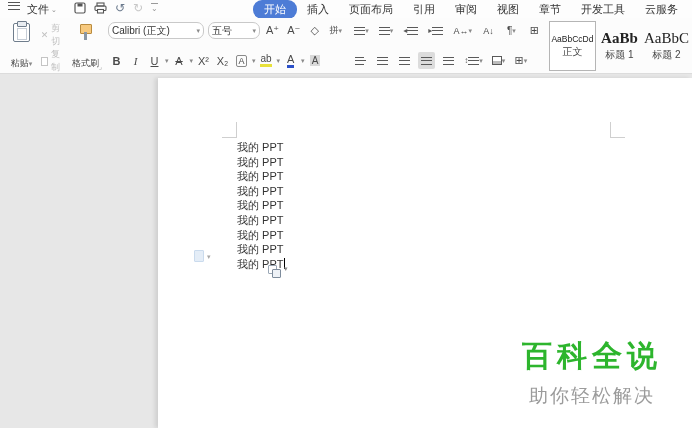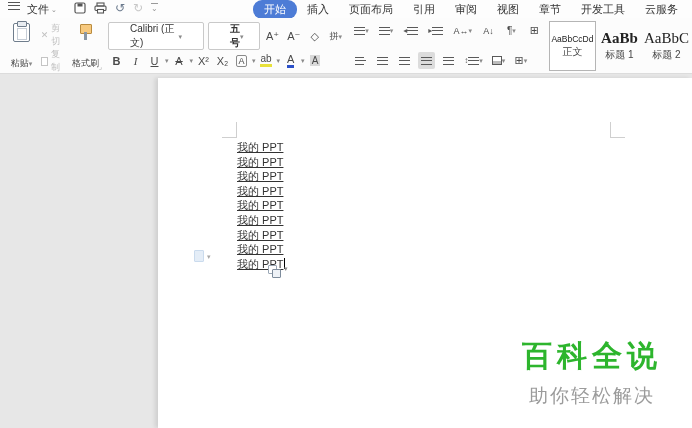--- a/index.html
+++ b/index.html
@@ -37,21 +37,21 @@
   .clip-ic { width:17px; height:19px; border:1.3px solid #6f7d8c; border-radius:2px; position:relative; background:#fff; }
   .clip-ic::before { content:""; position:absolute; left:3px; top:-3px; width:8px; height:4px; border:1.2px solid #6f7d8c; border-radius:1px; background:#e8ecf1; }
   .clip-ic::after { content:""; position:absolute; left:3px; top:4px; width:8px; height:10px; background:#fff; border:1px solid #c6cdd6; }
   .copy-ic { width:8px; height:9px; border:1.1px solid #c4c4c4; background:#fff; position:relative; display:inline-block; }
   .brush-ic { width:15px; height:18px; position:relative; }
   .brush-ic::before { content:""; position:absolute; left:2px; top:1px; width:10px; height:8px; background:#f7c97e; border:1px solid #b98b3e; border-radius:1px; }
   .brush-ic::after { content:""; position:absolute; left:6px; top:9px; width:3px; height:8px; background:#8a97a5; }
   .launcher { position:absolute; font-size:7px; color:#b0b0b0; }
 
   .fontgrp { display:flex; flex-direction:column; justify-content:space-between; padding:1px 0 2px; }
-  .combo { height:28px; border:1px solid #c9c9c9; border-radius:2px; background:#fff; display:flex; align-items:center; justify-content:space-between; padding:0 21px; font-size:10px; color:#333; }
+  .combo { height:17px; border:1px solid #c9c9c9; border-radius:7px; background:#fff; display:flex; align-items:center; justify-content:space-between; padding:0 3px; font-size:10px; color:#333; }
   .row { display:flex; align-items:center; }
   .rbtn { height:17px; min-width:17px; padding:0 2px; display:flex; align-items:center; justify-content:center; font-size:11px; color:#4a4a4a; border-radius:2px; }
   .rbtn.sel { background:#dcdcdc; }
   .g-b { font-weight:bold; }
   .g-i { font-style:italic; font-family:"Liberation Serif",serif; }
   .g-u { text-decoration:underline; }
   .g-strike { text-decoration:line-through; color:#4a4a4a; }
   .g-box { border:1px solid #8a8a8a; border-radius:2px; font-size:9px; padding:0 1.5px; line-height:10px; }
   .g-hl { border-bottom:3px solid #e8e13a; line-height:10px; font-size:10px; }
   .g-fc { border-bottom:3px solid #2b50c8; line-height:11px; font-size:11px; }
@@ -71,21 +71,21 @@
   .p0 { font-size:8.5px; }
   .p1 { font-size:15px; font-weight:bold; font-family:"Liberation Serif",serif; }
   .p2 { font-size:15px; font-weight:normal; font-family:"Liberation Serif",serif; }
 
   
   .docarea { position:absolute; top:75px; left:0; right:0; bottom:0; background:#e7e7e7; }
   .page { position:absolute; left:158px; top:3px; right:0; bottom:0; background:#fff; box-shadow:-3px 0 4px rgba(0,0,0,0.10); }
   .cmark-l { position:absolute; left:64px; top:44px; width:15px; height:16px; border-right:1px solid #cfcfcf; border-bottom:1px solid #cfcfcf; }
   .cmark-r { position:absolute; left:452px; top:44px; width:15px; height:16px; border-left:1px solid #cfcfcf; border-bottom:1px solid #cfcfcf; }
   .doctext { position:absolute; left:79px; top:62px; font-size:11px; line-height:14.6px; color:#333; }
-  .docline { white-space:pre;text-decoration:underline; }
+  .docline { white-space:pre; }
   .caret { display:inline-block; width:1px; height:11px; background:#000; vertical-align:-1px; margin-left:1px; }
 
   .para-btn { position:absolute; left:36px; top:172px; display:flex; align-items:center; gap:3px; opacity:.75; }
   .para-page { width:10px; height:12px; background:#dbe7f5; border:1px solid #b9cfe8; border-radius:1px; }
   .paste-opt { position:absolute; left:110px; top:187px; display:flex; align-items:flex-start; gap:3px; }
   .po-ic { width:13px; height:13px; position:relative; }
   .po-ic .b1 { position:absolute; left:0; top:0; width:9px; height:9px; border:1.2px solid #9aa7b5; background:#fff; border-radius:1px; }
   .po-ic .b2 { position:absolute; left:4px; top:4px; width:9px; height:9px; border:1.2px solid #7e8c9c; background:#eef2f7; border-radius:1px; }
 
   .watermark { position:absolute; right:30px; top:258px; text-align:center; }
@@ -155,21 +155,21 @@
   </div>
 
   <div class="rb-sep"></div>
 
   <div class="fontgrp">
     <div class="row" style="gap:4px;">
       <span class="combo" style="width:96px;">
           <span>Calibri (正文)</span>
           <span class="dd">▾</span>
         </span>
-      <span class="combo" style="width:52px;font-weight:bold;">
+      <span class="combo" style="width:52px;">
           <span>五号</span>
           <span class="dd">▾</span>
         </span>
       <span class="rbtn">A⁺</span>
       <span class="rbtn">A⁻</span>
       <span class="rbtn">◇</span>
       <span class="rbtn">
           <span style="font-size:9px;">拼</span>
           <span class="dd">▾</span>
         </span>

